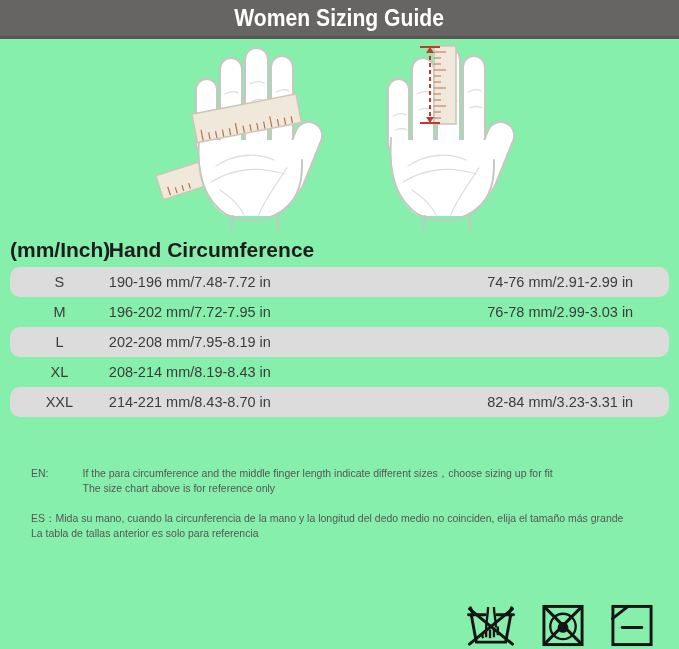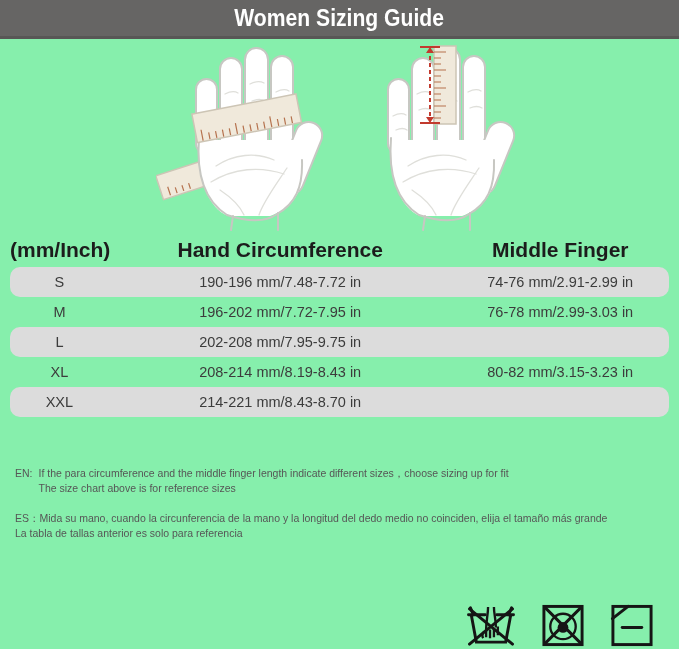--- a/index.html
+++ b/index.html
@@ -24,26 +24,26 @@
   .tick{fill:none;stroke:#b5724e;stroke-width:1.2;}
   .red{fill:none;stroke:#c23a2e;stroke-width:2;}
 
   
   .size-table{position:absolute;left:10px;top:235px;width:659px;}
   .thead{display:flex;align-items:center;height:30px;margin-bottom:2px;
     font-weight:bold;font-size:21px;color:#1c1c1c;}
   .trow{display:flex;align-items:center;height:30px;font-size:14.5px;color:#3c3c3c;}
   .trow.stripe{background:#dcdcdc;border-radius:10px;}
   .col-size{width:15%;text-align:center;}
-  .col-circ{width:52%;text-align:center;}
+  .col-circ{width:52%;text-align:left;}
   .col-fing{width:33%;text-align:center;}
   .thead .col-size{text-align:center;}
 
   
-  .note{position:absolute;left:15px;font-size:10.5px;line-height:15px;color:#565656;}
+  .note{position:absolute;left:31px;font-size:10.5px;line-height:15px;color:#565656;gap:28px;}
   .note-en{top:466px;display:flex;}
   .note-en .lbl{flex:0 0 auto;margin-right:6px;}
   .note-es{top:511px;}
 
   
   .care-icons{position:absolute;top:603px;right:24px;display:flex;gap:23px;}
   .ci{display:block;}
   .k{fill:none;stroke:#151515;stroke-width:3;stroke-linecap:round;}
   .k2{fill:none;stroke:#151515;stroke-width:2.4;}
 </style>
@@ -103,52 +103,51 @@
       <path class="red" d="M72,3 H92 M72,79 H92"></path>
       <polygon points="82,3 78,9 86,9" fill="#c23a2e"></polygon>
       <polygon points="82,79 78,73 86,73" fill="#c23a2e"></polygon>
     </g>
   </svg>
 
   <div class="size-table">
     <div class="thead">
       <div class="col-size">(mm/Inch)</div>
       <div class="col-circ">Hand Circumference</div>
-      <div class="col-fing">Middle Finger</div>
     </div>
     <div class="trow stripe">
       <div class="col-size">S</div>
       <div class="col-circ">190-196 mm/7.48-7.72 in</div>
       <div class="col-fing">74-76 mm/2.91-2.99 in</div>
     </div>
     <div class="trow">
       <div class="col-size">M</div>
       <div class="col-circ">196-202 mm/7.72-7.95 in</div>
       <div class="col-fing">76-78 mm/2.99-3.03 in</div>
     </div>
     <div class="trow stripe">
       <div class="col-size">L</div>
-      <div class="col-circ">202-208 mm/7.95-9.75 in</div>
+      <div class="col-circ">202-208 mm/7.95-8.19 in</div>
     </div>
     <div class="trow">
       <div class="col-size">XL</div>
       <div class="col-circ">208-214 mm/8.19-8.43 in</div>
-      <div class="col-fing">80-82 mm/3.15-3.23 in</div>
     </div>
     <div class="trow stripe">
       <div class="col-size">XXL</div>
       <div class="col-circ">214-221 mm/8.43-8.70 in</div>
+      <div class="col-fing">82-84 mm/3.23-3.31 in</div>
     </div>
   </div>
 
   <div class="note note-en">
     <span class="lbl">EN:</span>
     <span class="body">
       <span>If the para circumference and the middle finger length indicate different sizes，choose sizing up for fit</span><br>
-      <span>The size chart above is for reference sizes</span>
+      <span>The size chart above is for reference only</span>
     </span>
   </div>
   <div class="note note-es">
     <span>ES：</span><span>Mida su mano, cuando la circunferencia de la mano y la longitud del dedo medio no coinciden, elija el tamaño más grande</span><br>
     <span>La tabla de tallas anterior es solo para referencia</span>
   </div>
 
   <div class="care-icons">
     <svg class="ci" width="52" height="45" viewBox="0 0 52 46">
       <path class="k" d="M5,5 L8,12 M47,5 L44,12"></path>

